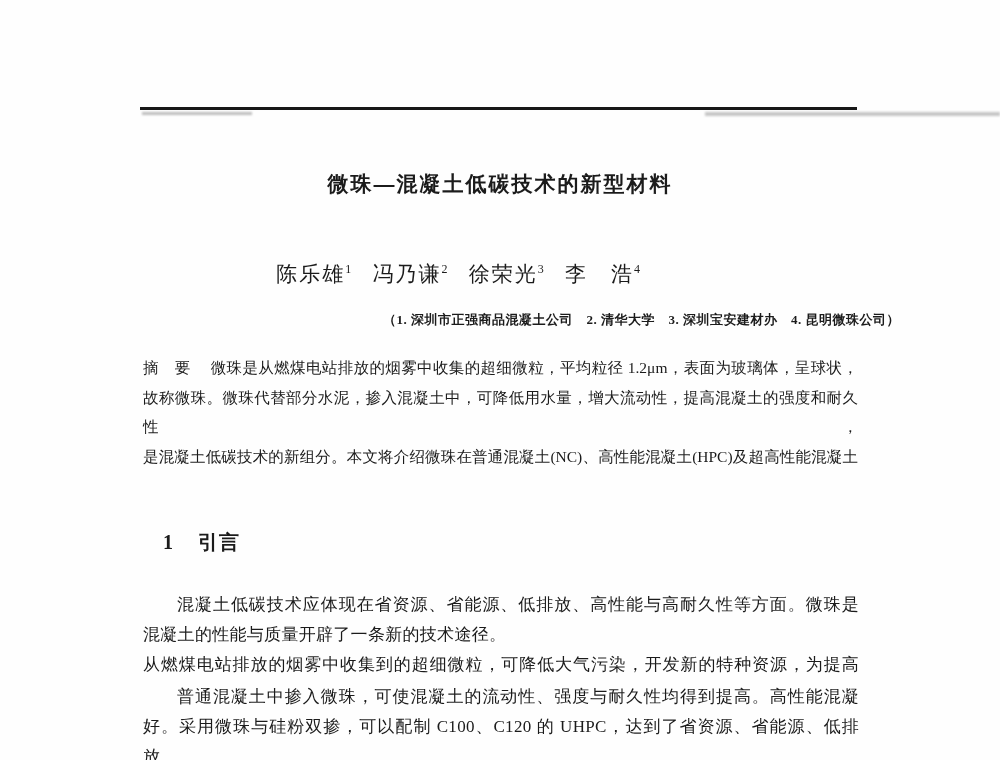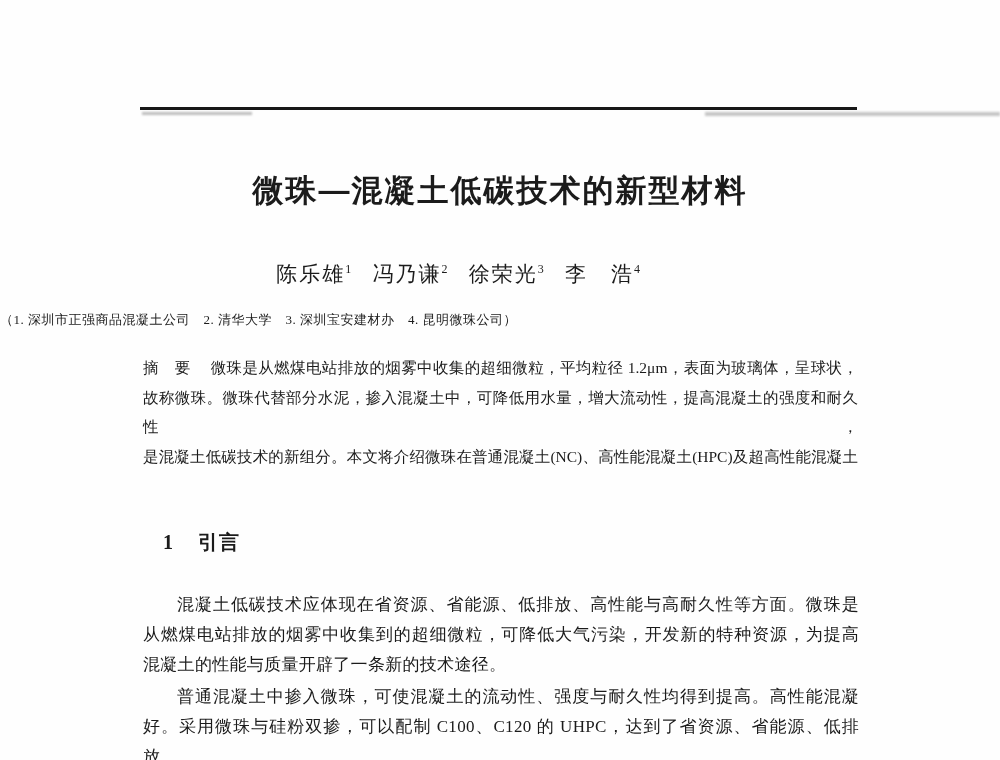--- a/index.html
+++ b/index.html
@@ -19,31 +19,31 @@
     font-family:var(--hei);font-weight:bold;font-size:15px;white-space:nowrap;
   }
   .header-left{padding-left:22px;letter-spacing:.5px;}
   .header-right{letter-spacing:1px;}
   .rule{position:absolute;left:140px;top:107px;width:717px;height:3px;background:#181818;}
   .rule-artifact-left{position:absolute;left:142px;top:112px;width:110px;height:3px;background:#bdbdbd;filter:blur(1px);}
   .rule-artifact-right{position:absolute;left:705px;top:112px;width:295px;height:4px;background:#c6c6c6;filter:blur(1.2px);}
   
   .title{
     position:absolute;left:0;top:170px;width:1000px;text-align:center;
-    font-family:var(--hei);font-weight:bold;font-size:31px;letter-spacing:2px;
+    font-family:var(--hei);font-weight:bold;font-size:21px;letter-spacing:2px;
   }
   .authors{
     position:absolute;left:0;top:260px;width:916px;text-align:center;
     font-family:var(--song);font-size:21px;white-space:nowrap;
   }
   .author{margin:0 8px;letter-spacing:2px;}
   .author sup{font-size:12px;letter-spacing:0;vertical-align:super;}
   .affiliation{
-    position:absolute;left:0;top:311px;width:900px;text-align:left;
-    font-family:var(--song);font-weight:normal;font-size:13px;letter-spacing:.5px;
+    position:absolute;left:0;top:311px;width:900px;text-align:right;
+    font-family:var(--song);font-weight:bold;font-size:13px;letter-spacing:.5px;
   }
   
   .abstract{position:absolute;left:143px;top:353px;width:715px;font-family:var(--song);font-size:15.5px;}
   .aline{line-height:29.5px;text-align:justify;text-align-last:justify;}
   .aline.short{text-align-last:left;}
   .abs-label{font-family:var(--hei);font-weight:normal;margin-right:20px;}
   .kw-line{line-height:29.5px;margin-top:1px;}
   .kw-label{font-family:var(--hei);font-weight:bold;margin-right:28px;}
   
   .section-head{
@@ -86,22 +86,22 @@
     <div class="aline">故称微珠。微珠代替部分水泥，掺入混凝土中，可降低用水量，增大流动性，提高混凝土的强度和耐久性，</div>
     <div class="aline">是混凝土低碳技术的新组分。本文将介绍微珠在普通混凝土(NC)、高性能混凝土(HPC)及超高性能混凝土</div>
   </div>
 
   <div class="section-head">
     <span class="num">1</span><span>引言</span>
   </div>
 
   <div class="body-par par-1">
     <div class="pline indent">混凝土低碳技术应体现在省资源、省能源、低排放、高性能与高耐久性等方面。微珠是</div>
+    <div class="pline short">混凝土的性能与质量开辟了一条新的技术途径。</div>
     <div class="pline">从燃煤电站排放的烟雾中收集到的超细微粒，可降低大气污染，开发新的特种资源，为提高</div>
-    <div class="pline short">混凝土的性能与质量开辟了一条新的技术途径。</div>
   </div>
 
   <div class="body-par par-2">
     <div class="pline indent">普通混凝土中掺入微珠，可使混凝土的流动性、强度与耐久性均得到提高。高性能混凝</div>
     <div class="pline">好。采用微珠与硅粉双掺，可以配制 C100、C120 的 UHPC，达到了省资源、省能源、低排放、</div>
   </div>
 
 </div>
 
 </body></html>

